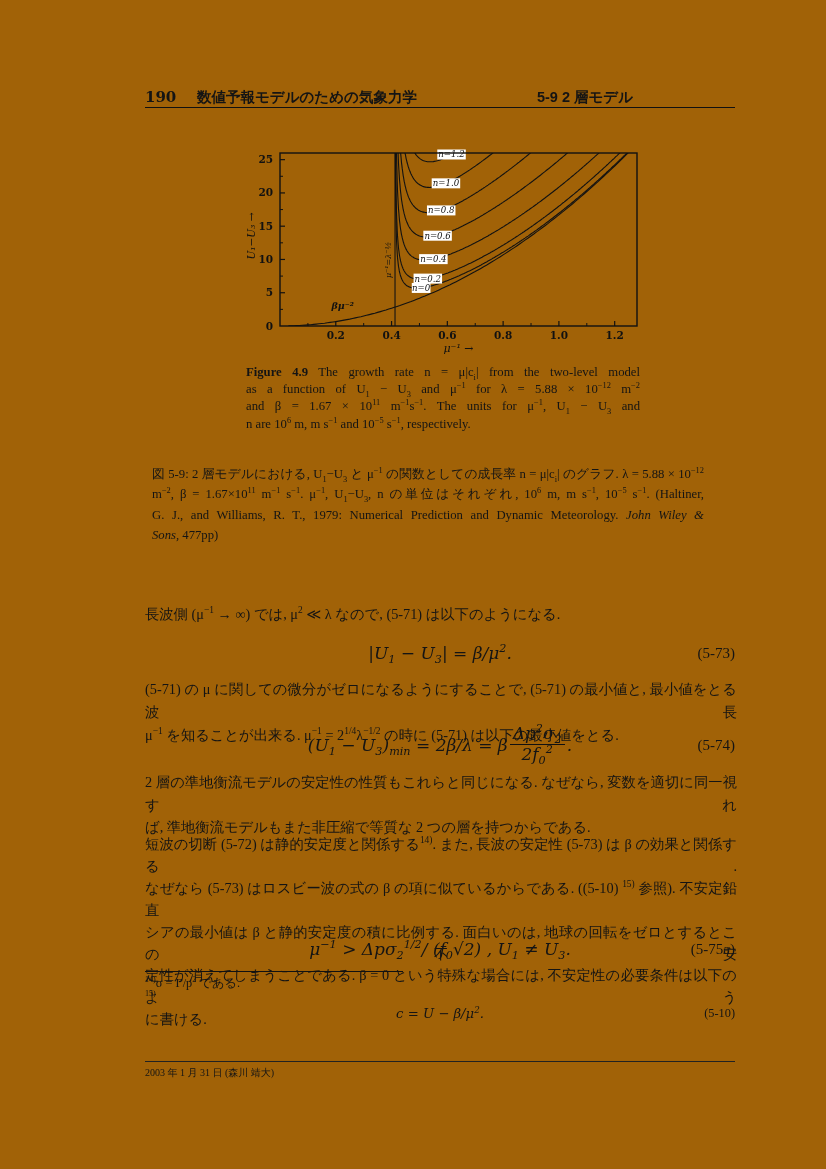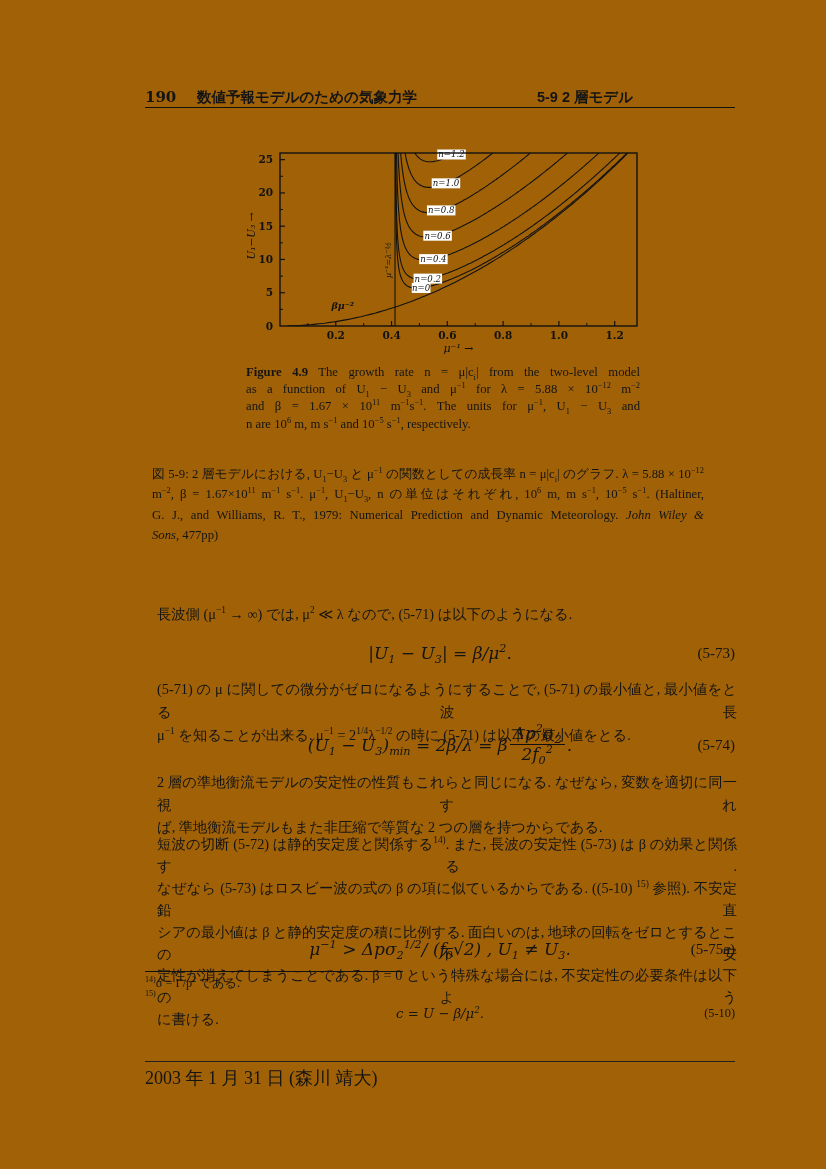--- a/index.html
+++ b/index.html
@@ -12,36 +12,36 @@
   .hright{left:435px;top:88px;width:300px;text-align:center;font-size:14.5px;font-weight:bold;font-family:"Liberation Sans","DejaVu Sans",sans-serif;}
   .hrule{left:145px;top:107px;width:590px;height:0;border-top:1.6px solid #111;}
   
   #chart-wrap{left:240px;top:138px;width:420px;height:224px;}
   .ecap{left:246px;top:364px;width:394px;font-size:12.7px;line-height:17.2px;}
   .jcap{left:152px;top:464px;width:552px;font-size:12.7px;line-height:20.4px;}
   .capline{white-space:nowrap;}
   .just{white-space:normal;text-align:justify;text-align-last:justify;}
   
   .para{left:145px;width:592px;font-size:14.3px;}
-  .pline{white-space:nowrap;margin-left:12px;}
+  .pline{white-space:nowrap;}
   .pjust{white-space:normal;text-align:justify;text-align-last:justify;}
   .eq{left:145px;width:590px;text-align:center;}
   .math{font-family:"DejaVu Serif","Liberation Serif",serif;font-style:italic;font-size:17px;}
   .eqnum{position:absolute;right:0;top:50%;transform:translateY(-50%);font-style:normal;font-size:15px;font-family:"Liberation Serif",serif;}
   sup{font-size:0.66em;vertical-align:super;line-height:0;}
   sub{font-size:0.66em;vertical-align:sub;line-height:0;}
   .frac{display:inline-block;vertical-align:middle;text-align:center;line-height:1.05;margin:0 2px;transform:translateY(-2px);}
   .frac .fnum{display:block;padding:0 3px 1px 3px;}
   .frac .fden{display:block;border-top:1.1px solid #111;padding:1px 3px 0 3px;}
   
   .fnrule{left:145px;top:971px;width:258px;height:0;border-top:1.2px solid #111;}
   .fnote{left:145px;width:590px;font-size:12.3px;}
   .eq-small .math{font-size:13.2px;}
   .footrule{left:145px;top:1061px;width:590px;height:0;border-top:1.2px solid #222;}
-  .footer{left:145px;top:1066px;font-size:18px;}
+  .footer{left:145px;top:1066px;font-size:10px;}
   svg text{font-family:"DejaVu Serif","Liberation Serif",serif;fill:#111;}
 </style>
 </head>
 <body>
 
 <div class="page">
 
   <div class="abs pagenum">190</div>
   <div class="abs htitle">数値予報モデルのための気象力学</div>
   <div class="abs hright">5-9 2 層モデル</div>

